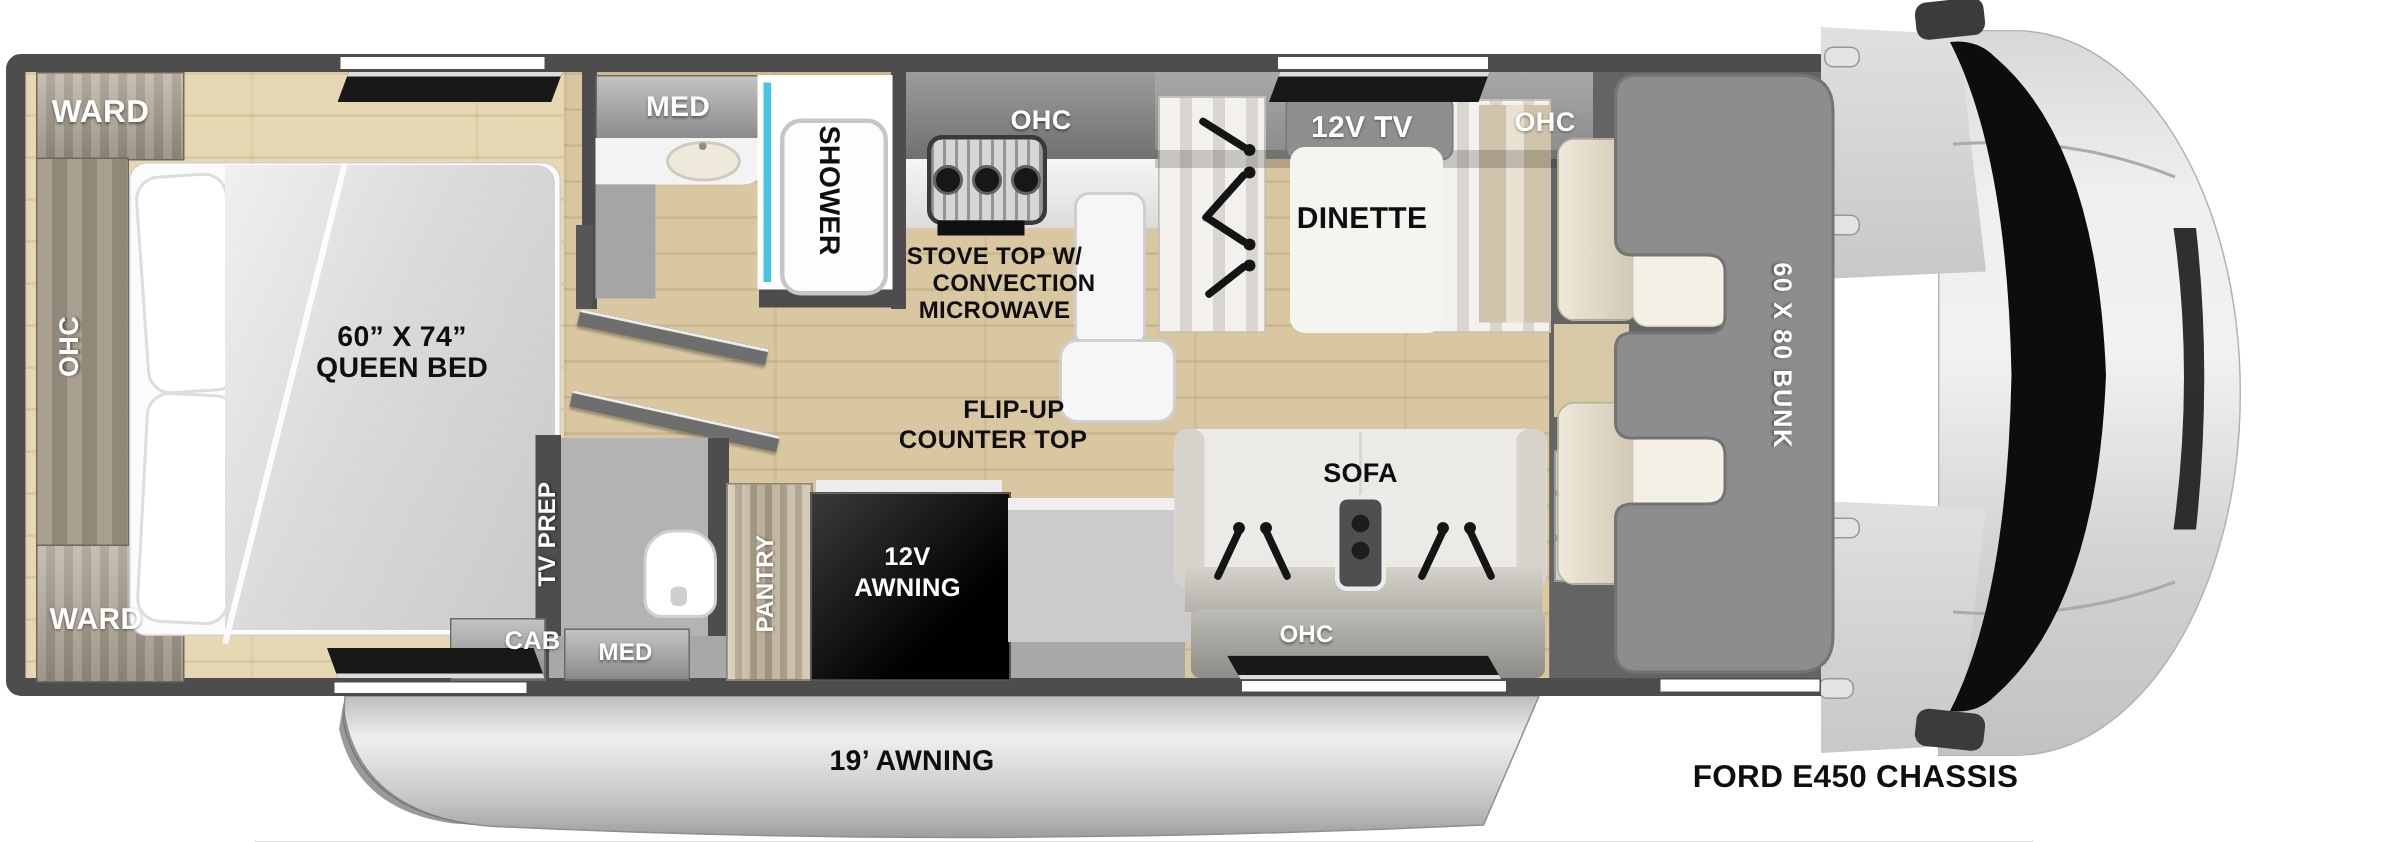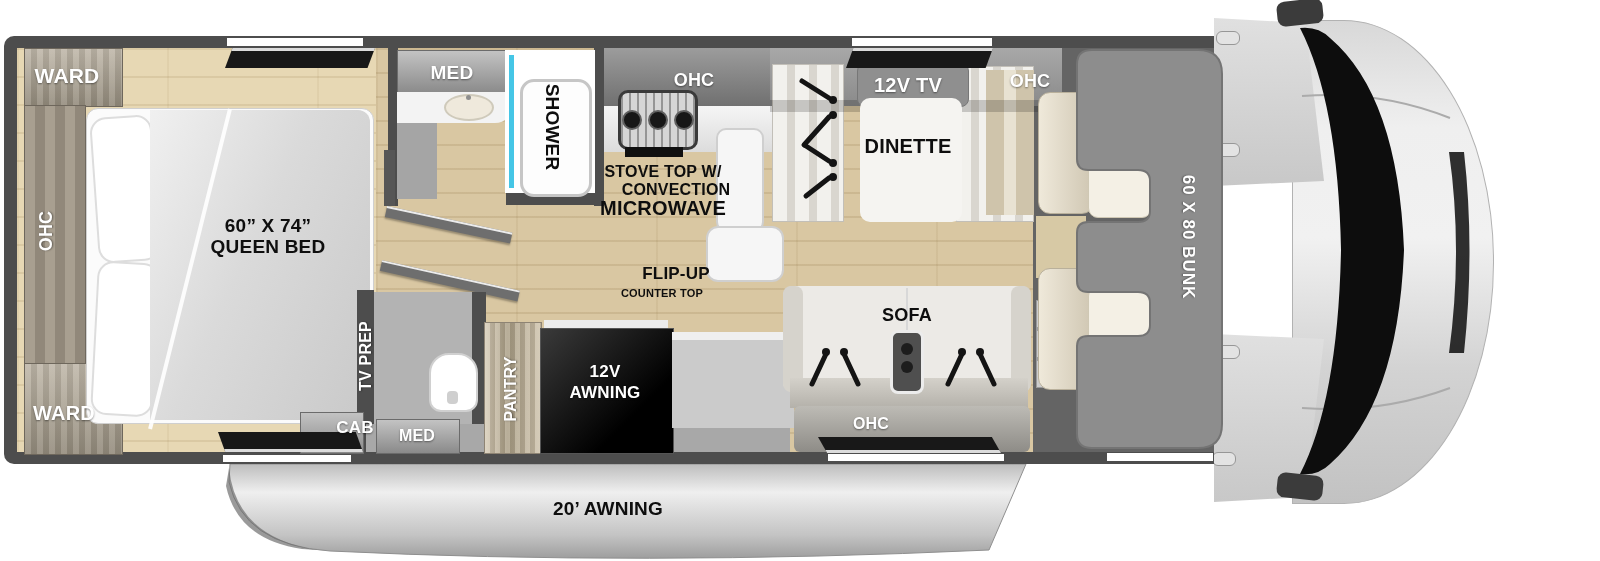--- a/index.html
+++ b/index.html
@@ -285,24 +285,25 @@
   <div class="lbl w" style="left:332px;top:427px;font-size:17px;margin-left:23px;">CAB</div>
   <div class="lbl w" style="left:452px;top:72px;font-size:19px;">MED</div>
   <div class="lbl k rcw" style="left:552px;top:127px;font-size:19px;">SHOWER</div>
   <div class="lbl w" style="left:417px;top:436px;font-size:16px;">MED</div>
   <div class="lbl w rccw" style="left:511px;top:389px;font-size:16px;">PANTRY</div>
   <div class="lbl w" style="left:605px;top:371px;font-size:17px;">12V</div>
   <div class="lbl w" style="left:605px;top:392px;font-size:17px;">AWNING</div>
   <div class="lbl w" style="left:694px;top:80px;font-size:18px;">OHC</div>
   <div class="lbl k" style="left:663px;top:172px;font-size:16px;">STOVE TOP W/</div>
   <div class="lbl k" style="left:663px;top:190px;font-size:16px;margin-left:13px;">CONVECTION</div>
-  <div class="lbl k" style="left:663px;top:208px;font-size:20px;">MICROWAVE</div>
+  <div class="lbl k" style="left:663px;top:208px;font-size:16px;">MICROWAVE</div>
   <div class="lbl k" style="left:676px;top:273px;font-size:17px;">FLIP-UP</div>
-  <div class="lbl k" style="left:662px;top:293px;font-size:11px;">COUNTER TOP</div>
+  <div class="lbl k" style="left:662px;top:293px;font-size:17px;">COUNTER TOP</div>
   <div class="lbl w" style="left:908px;top:85px;font-size:20px;">12V TV</div>
   <div class="lbl k" style="left:908px;top:146px;font-size:20px;">DINETTE</div>
   <div class="lbl w" style="left:1030px;top:81px;font-size:18px;">OHC</div>
   <div class="lbl k" style="left:907px;top:315px;font-size:18px;">SOFA</div>
   <div class="lbl w" style="left:871px;top:424px;font-size:16px;">OHC</div>
   <div class="lbl w rcw" style="left:1188px;top:237px;font-size:17px;letter-spacing:1px;">60 X 80 BUNK</div>
-  <div class="lbl k" style="left:608px;top:508px;font-size:19px;">20’ AWNING</div>
+  <div class="lbl k" style="left:608px;top:508px;font-size:19px;">19’ AWNING</div>
+  <div class="lbl k" style="left:1237px;top:518px;font-size:21px;">FORD E450 CHASSIS</div>
 
 </div>
 
 </body></html>

